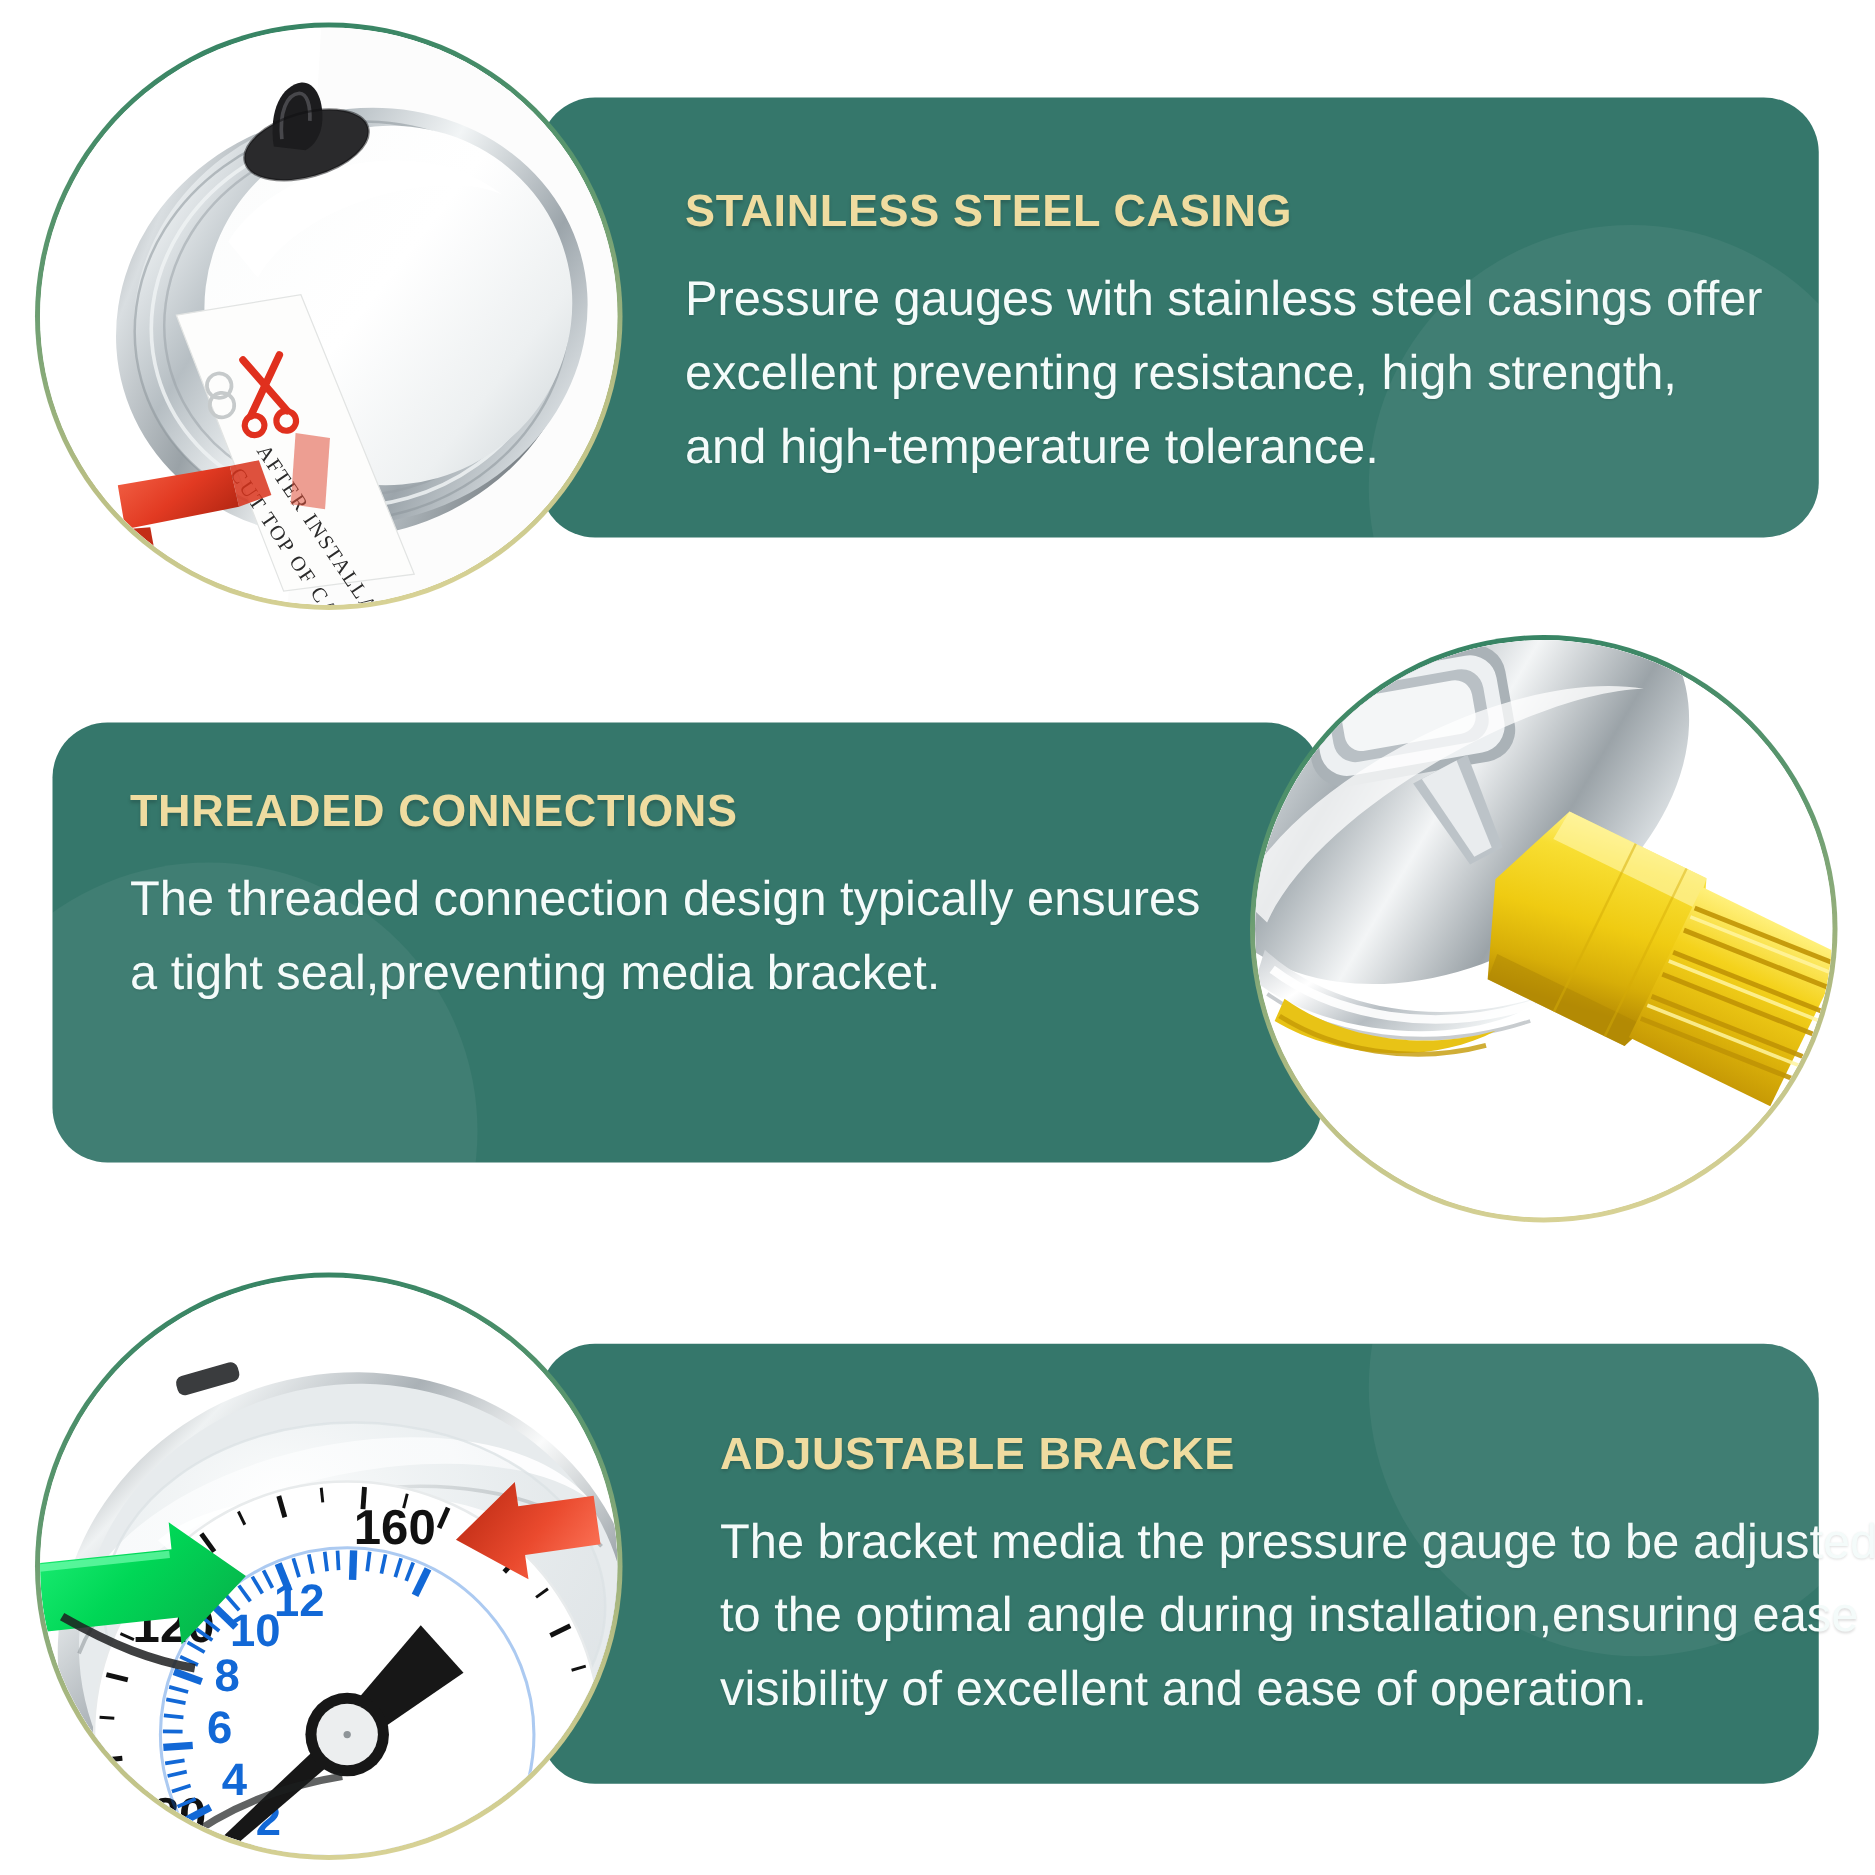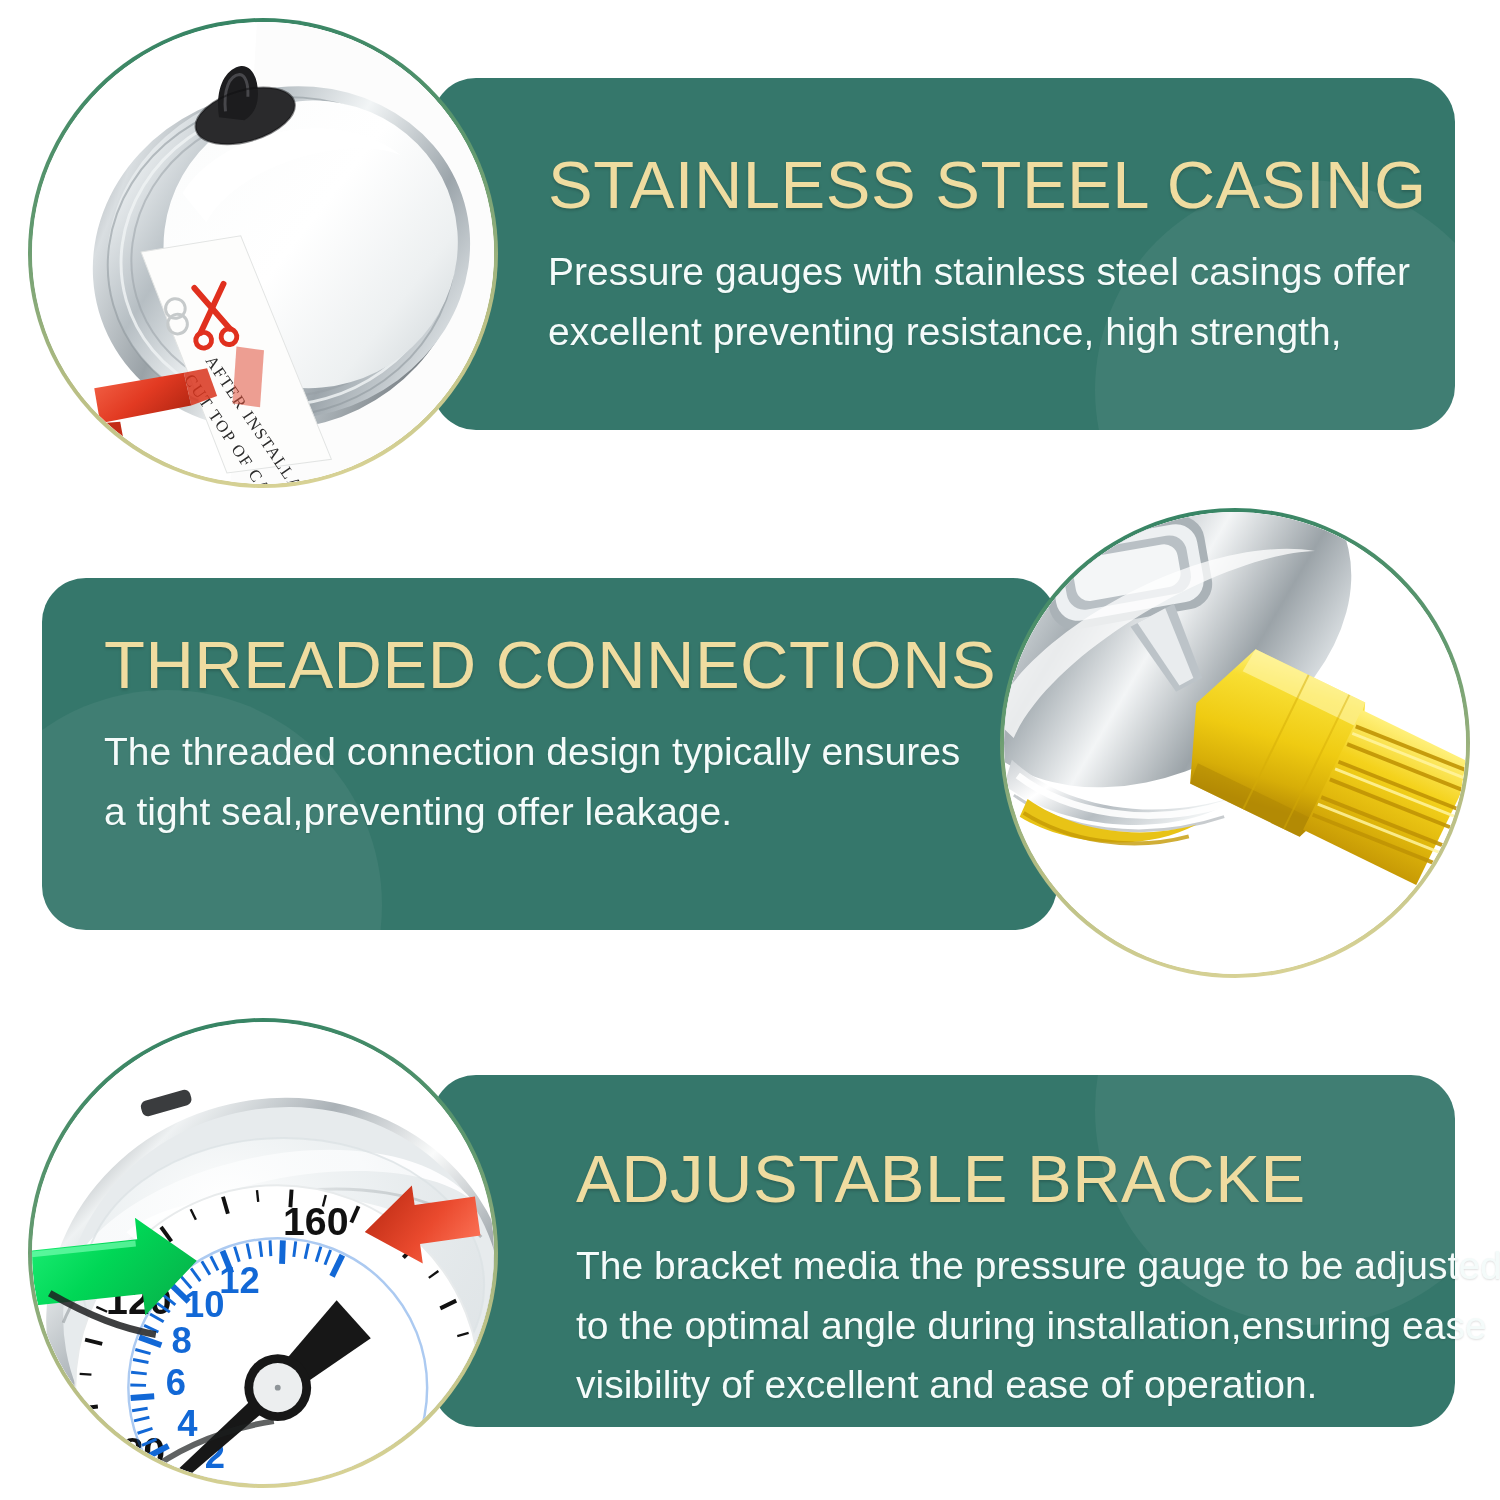--- a/index.html
+++ b/index.html
@@ -17,22 +17,22 @@
   }
   .panel .blob {
     position:absolute;
     border-radius:50%;
     background:rgba(255,255,255,0.055);
     pointer-events:none;
   }
   .panel-text { position:absolute; }
   .panel-title {
     color:#EFDCA0;
-    font-size:67px;
-    font-weight:normal;
+    font-size:36px;
+    font-weight:bold;
     letter-spacing:0.5px;
     line-height:1.05;
     white-space:nowrap;
     text-shadow:0 2px 3px rgba(0,0,0,0.18);
   }
   .panel-body {
     color:#F4FBFA;
     font-size:39px;
     line-height:1.52;
     font-weight:400;
@@ -64,20 +64,21 @@
 <div class="stage">
 
   <div class="panel" style="left:432px; top:78px; width:1023px; height:352px;">
     <div class="blob" style="right:-60px; bottom:-170px; width:420px; height:420px;"></div>
   </div>
   <div class="panel-text" style="left:548px; top:150px; width:860px;">
     <div class="panel-title">STAINLESS STEEL CASING</div>
     <div class="panel-body">
       <div>Pressure gauges with stainless steel casings offer</div>
       <div>excellent preventing resistance, high strength,</div>
+      <div>and high-temperature tolerance.</div>
     </div>
   </div>
 
   <div class="medallion" style="left:28px; top:18px; width:470px; height:470px;">
     <div class="medallion-inner">
       <svg viewBox="0 0 470 470" xmlns="http://www.w3.org/2000/svg" aria-hidden="true">
         <defs>
           <linearGradient id="steelTop" x1="0" y1="0" x2="1" y2="1">
             <stop offset="0%" stop-color="#8E979C"></stop>
             <stop offset="14%" stop-color="#E8ECEE"></stop>
@@ -166,21 +167,21 @@
     </div>
   </div>
 
   <div class="panel" style="left:42px; top:578px; width:1015px; height:352px;">
     <div class="blob" style="left:-90px; bottom:-190px; width:430px; height:430px;"></div>
   </div>
   <div class="panel-text" style="left:104px; top:630px; width:880px;">
     <div class="panel-title">THREADED CONNECTIONS</div>
     <div class="panel-body">
       <div>The threaded connection design typically ensures</div>
-      <div>a tight seal,preventing offer leakage.</div>
+      <div>a tight seal,preventing media bracket.</div>
     </div>
   </div>
 
   <div class="medallion" style="left:1000px; top:508px; width:470px; height:470px;">
     <div class="medallion-inner">
       <svg viewBox="0 0 470 470" xmlns="http://www.w3.org/2000/svg" aria-hidden="true">
         <defs>
           <linearGradient id="steelBack" x1="0.1" y1="0" x2="0.95" y2="1">
             <stop offset="0%" stop-color="#767C81"></stop>
             <stop offset="16%" stop-color="#E4E8EA"></stop>

